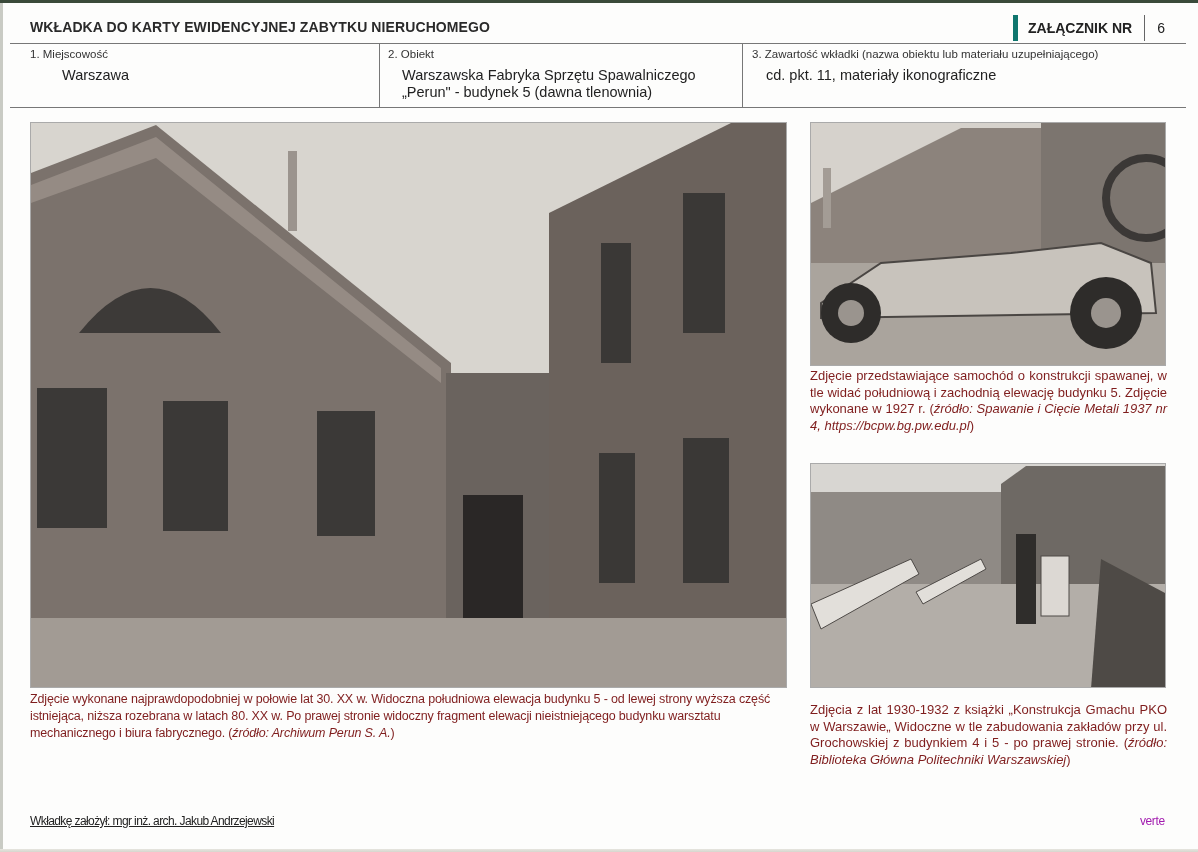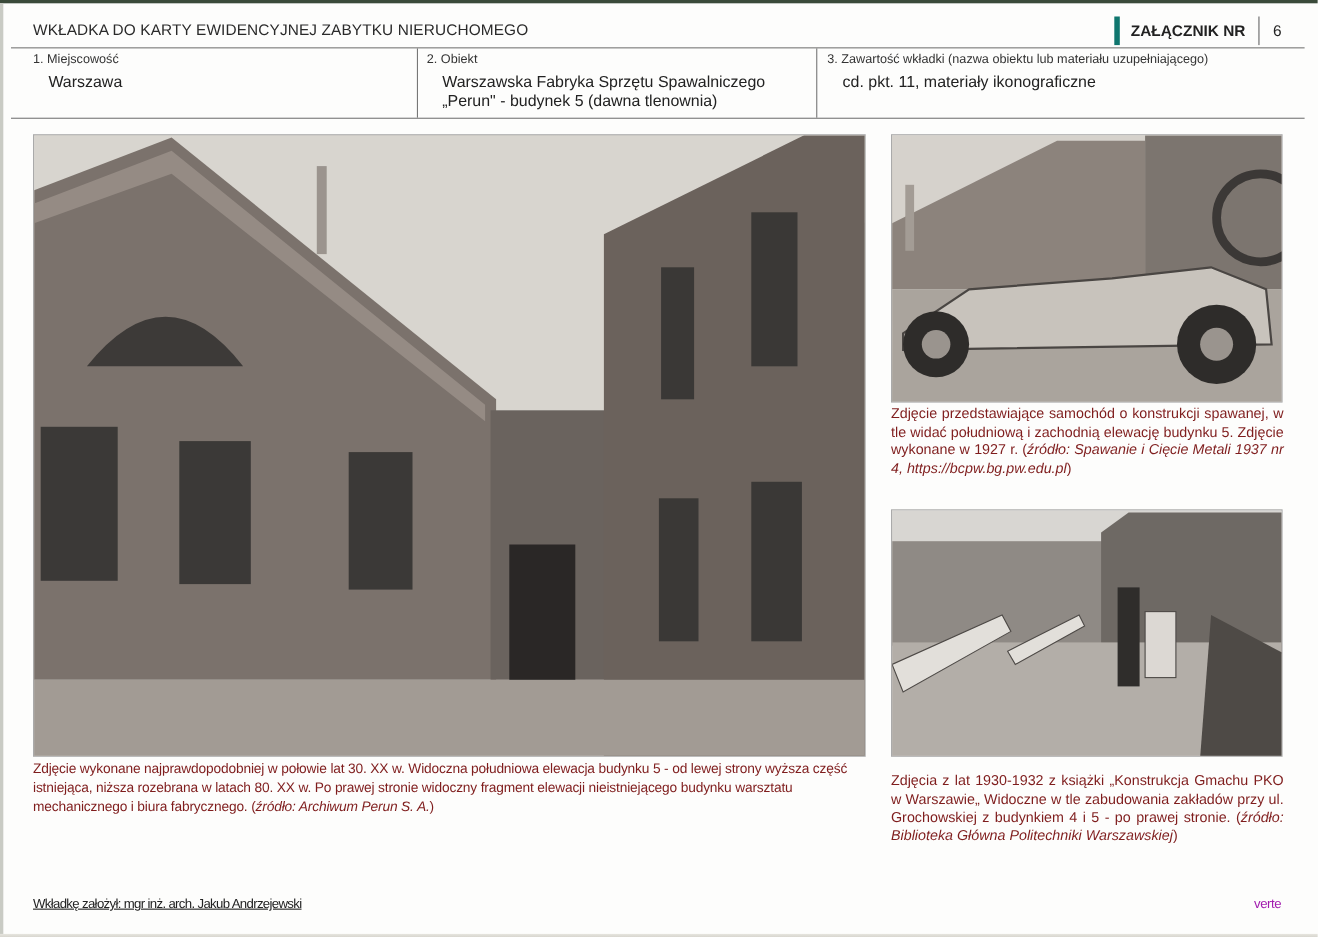--- a/index.html
+++ b/index.html
@@ -1,19 +1,19 @@
 <!DOCTYPE html>
 <html><head>
 <meta charset="utf-8">
 <style>
   * { box-sizing: border-box; margin: 0; padding: 0; }
   html, body { width: 1198px; height: 852px; background: #fbfbfa; overflow: hidden; }
   body { font-family: "Liberation Sans", sans-serif; color: #222; position: relative; }
   .page { position: absolute; left: 0; top: 0; width: 1198px; height: 852px; background: #fdfdfc; border-top: 3px solid #3a4a3a; }
-  .hdr-title { position: absolute; left: 30px; top: 16px; font-size: 14px; font-weight: normal; color: #2a2a2a; letter-spacing: 0.1px; }
+  .hdr-title { position: absolute; left: 30px; top: 16px; font-size: 14px; font-weight: bold; color: #2a2a2a; letter-spacing: 0.1px; }
   .annex { position: absolute; left: 1013px; top: 12px; height: 26px; display: flex; align-items: center; border-left: 5px solid #0f766e; }
   .annex-label { font-size: 14px; font-weight: bold; padding: 0 12px 0 10px; border-right: 1px solid #666; height: 26px; line-height: 26px; }
   .annex-num { font-size: 14px; padding-left: 12px; line-height: 26px; }
   .hline { position: absolute; left: 10px; width: 1176px; height: 1px; background: #777; }
   .cell { position: absolute; top: 41px; height: 63px; }
   .cell .lbl { font-size: 11.5px; color: #333; position: absolute; top: 4px; left: 0; white-space: nowrap; }
   .cell .val { font-size: 14.5px; color: #222; position: absolute; top: 23px; left: 0; line-height: 17px; white-space: nowrap; }
   .vline { position: absolute; top: 41px; width: 1px; height: 63px; background: #777; }
   .photo { position: absolute; border: 1px solid #aaa; overflow: hidden; }
   .photo-main { left: 30px; top: 119px; width: 757px; height: 566px;
@@ -43,21 +43,21 @@
   <div class="hdr-title">WKŁADKA DO KARTY EWIDENCYJNEJ ZABYTKU NIERUCHOMEGO</div>
   <div class="annex">
     <span class="annex-label">ZAŁĄCZNIK NR</span>
     <span class="annex-num">6</span>
   </div>
 
   <div class="hline" style="top:40px;"></div>
 
   <div class="cell" style="left:30px;width:345px;">
     <div class="lbl">1. Miejscowość</div>
-    <div class="val" style="left:14px;">Warszawa</div>
+    <div class="val" style="left:32px;">Warszawa</div>
   </div>
   <div class="vline" style="left:379px;"></div>
   <div class="cell" style="left:388px;width:350px;">
     <div class="lbl">2. Obiekt</div>
     <div class="val" style="left:14px;">Warszawska Fabryka Sprzętu Spawalniczego</div>
     <div class="val" style="left:14px;top:40px;">„Perun" - budynek 5 (dawna tlenownia)</div>
   </div>
   <div class="vline" style="left:742px;"></div>
   <div class="cell" style="left:752px;width:430px;text-align:right;">
     <div class="lbl">3. Zawartość wkładki (nazwa obiektu lub materiału uzupełniającego)</div>

